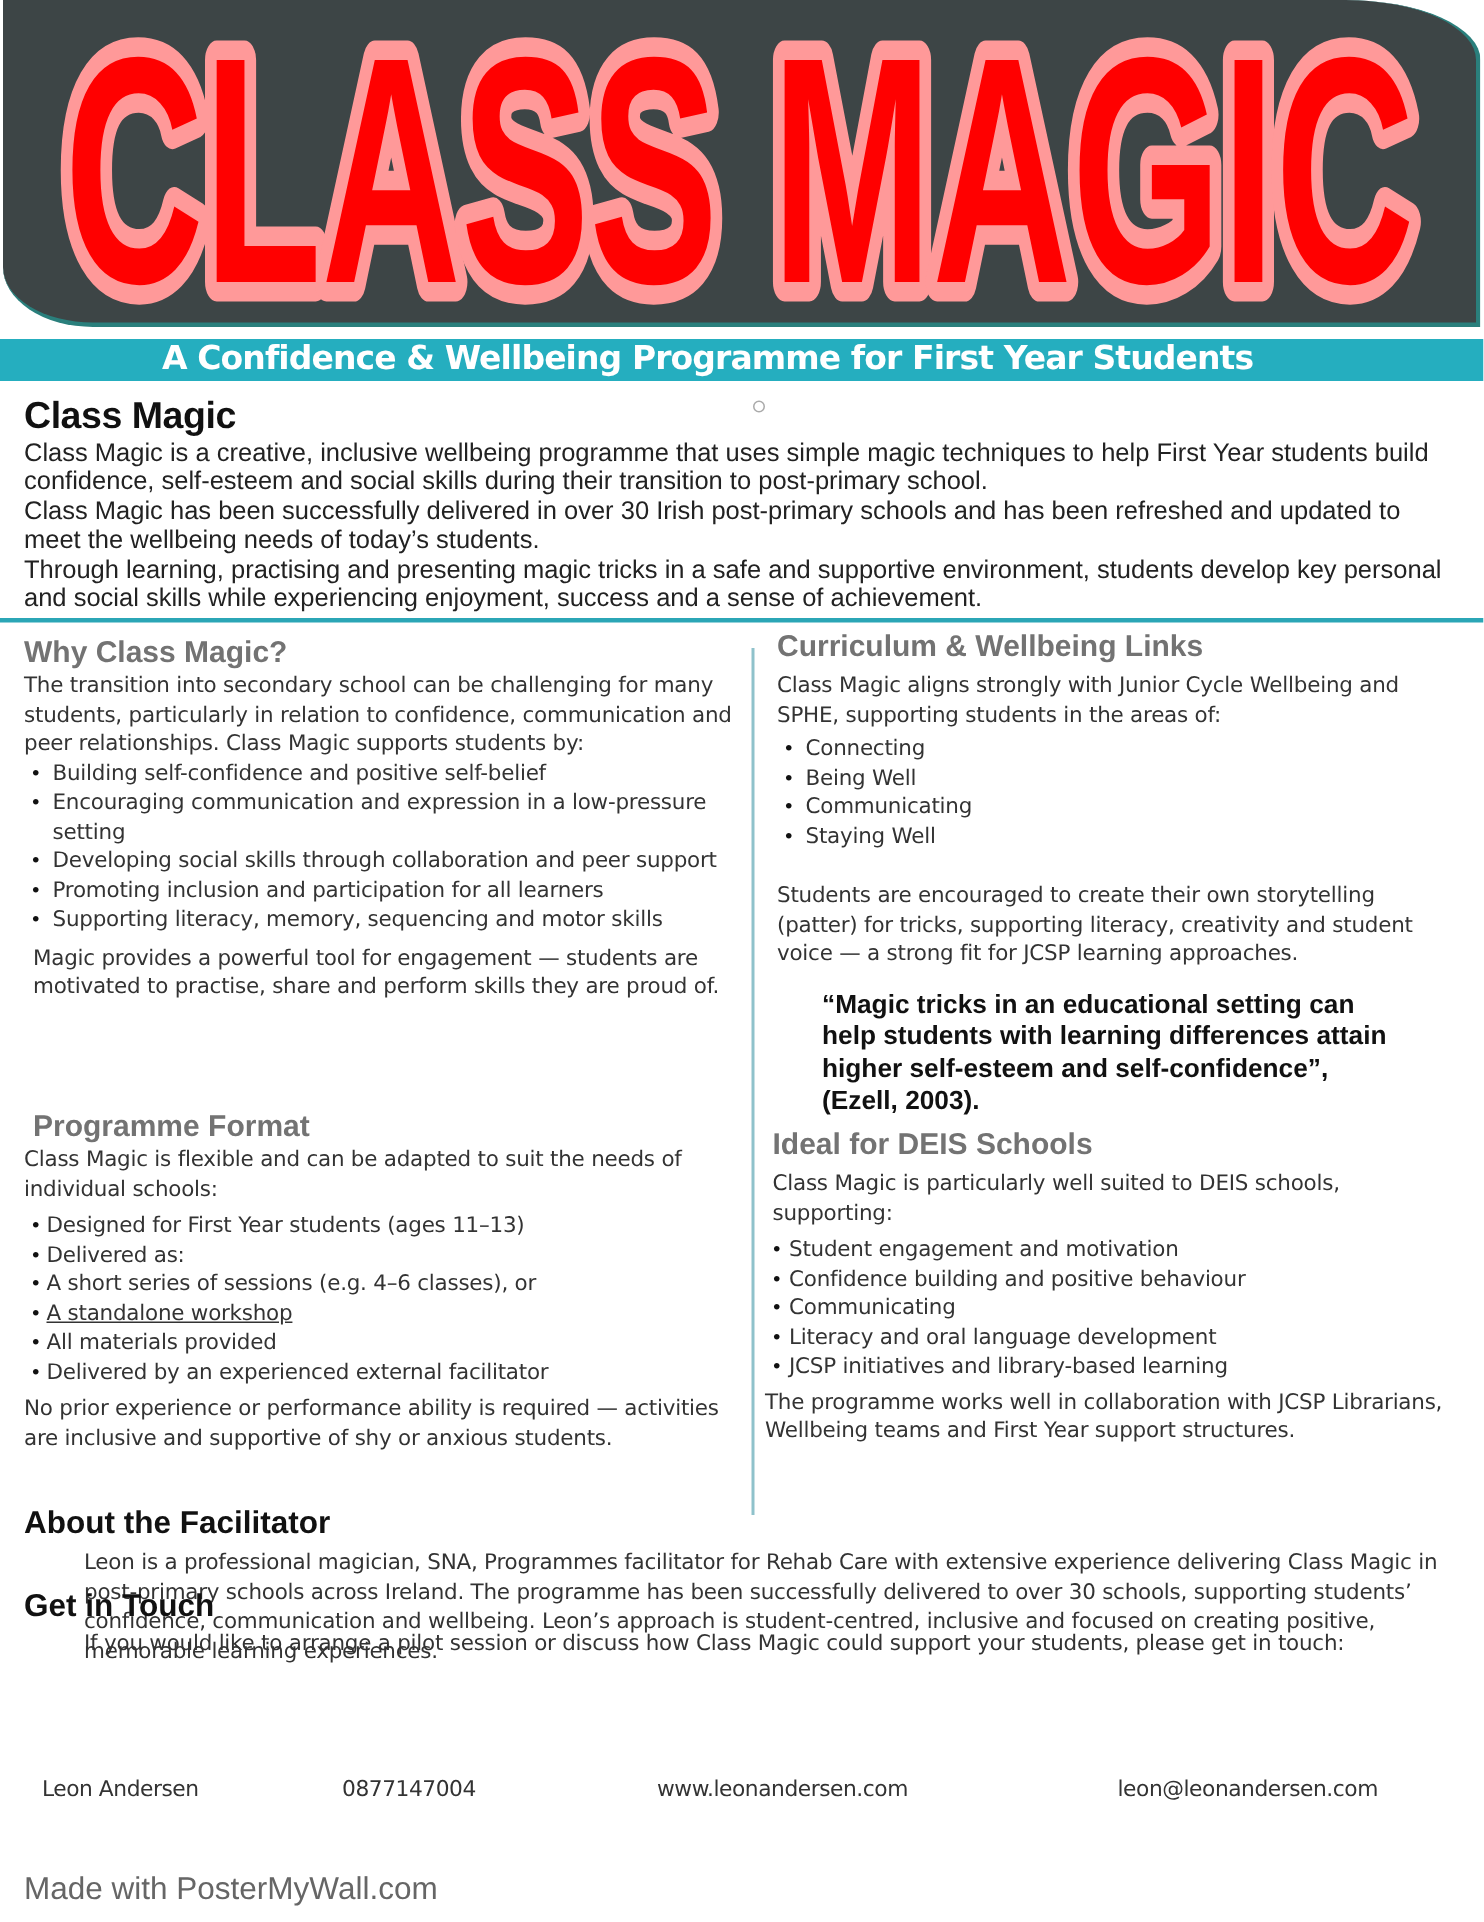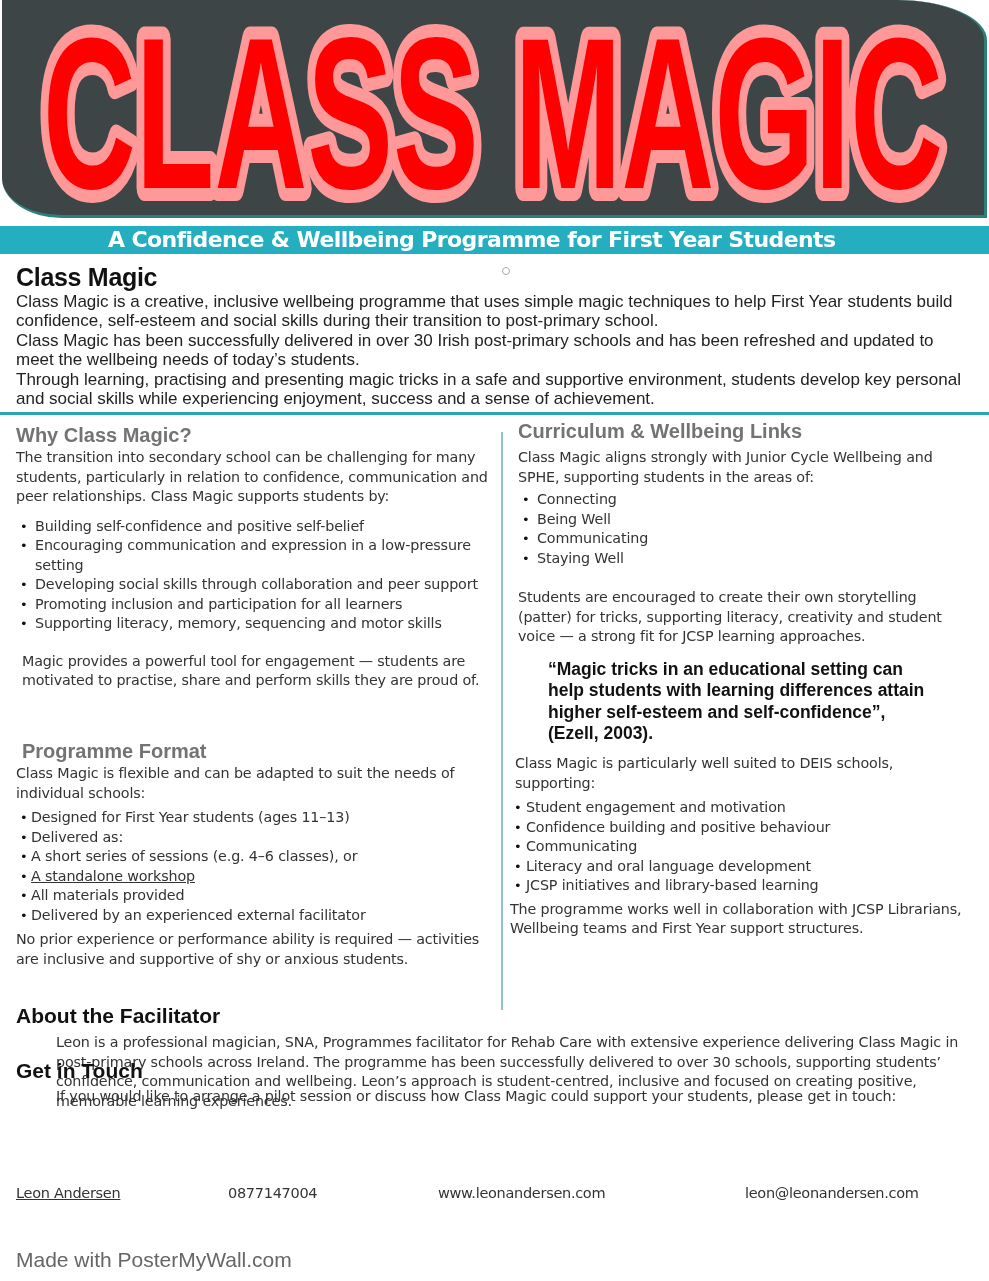--- a/index.html
+++ b/index.html
@@ -37,21 +37,21 @@
       position: absolute; left: 502px; top: 267px; width: 8px; height: 8px;
       border: 1px solid #aaa; border-radius: 50%;
     }
 
     .hr-teal { position: absolute; left: 0; top: 412px; width: 989px; height: 3px; background: #2ba6b6; }
     .vr { position: absolute; left: 501px; top: 432px; width: 2px; height: 578px; background: #8fc2cb; }
 
     .col { position: absolute; font-family: "DejaVu Sans", sans-serif; color: #333; }
     .col h2 { font-family: "Liberation Sans", sans-serif; font-size: 20px; font-weight: bold; color: #737373; line-height: 26px; }
     .col p { font-size: 14.3px; line-height: 19.5px; letter-spacing: -0.15px; }
-    .col ul { list-style: none; margin-top: 10px; }
+    .col ul { list-style: none; }
     .col li { font-size: 14.3px; line-height: 19.5px; position: relative; padding-left: 19px; letter-spacing: -0.15px; }
     .col li::before { content: "\2022"; position: absolute; left: 4px; top: 0; color: #111; font-size: 13px; }
     .quote { font-family: "Liberation Sans", sans-serif; font-weight: bold; color: #111; font-size: 17.5px; line-height: 21.5px; }
 
     .wide { position: absolute; left: 16px; width: 966px; font-family: "DejaVu Sans", sans-serif; color: #333; }
     .wide h2 { font-family: "Liberation Sans", sans-serif; font-size: 21px; font-weight: bold; color: #111; line-height: 26px; }
     .wide p { font-size: 14.3px; line-height: 19.5px; letter-spacing: -0.15px; margin-left: 40px; }
 
     .contact-row { position: absolute; top: 1185px; font-family: "DejaVu Sans", sans-serif; font-size: 14.5px; color: #333; letter-spacing: -0.3px; }
     .footer-credit { position: absolute; left: 16px; top: 1248px; font-size: 21px; color: #666; font-family: "Liberation Sans", sans-serif; }
@@ -87,21 +87,21 @@
 <section class="col" style="left:16px; top:422px; width:478px;">
   <h2>Why Class Magic?</h2>
   <p>The transition into secondary school can be challenging for many students, particularly in relation to confidence, communication and peer relationships. Class Magic supports students by:</p>
   <ul>
     <li>Building self-confidence and positive self-belief</li>
     <li>Encouraging communication and expression in a low-pressure setting</li>
     <li>Developing social skills through collaboration and peer support</li>
     <li>Promoting inclusion and participation for all learners</li>
     <li>Supporting literacy, memory, sequencing and motor skills</li>
   </ul>
-  <p style="margin-top:18px; padding-left:6px;">Magic provides a powerful tool for engagement — students are motivated to practise, share and perform skills they are proud of.</p>
+  <p style="margin-top:6px; padding-left:6px;">Magic provides a powerful tool for engagement — students are motivated to practise, share and perform skills they are proud of.</p>
 </section>
 
 <section class="col" style="left:16px; top:738px; width:470px;">
   <h2 style="padding-left:6px;">Programme Format</h2>
   <p>Class Magic is flexible and can be adapted to suit the needs of individual schools:</p>
   <ul style="margin-top:5px;">
     <li style="padding-left:15px;">Designed for First Year students (ages 11–13)</li>
     <li style="padding-left:15px;">Delivered as:</li>
     <li style="padding-left:15px;">A short series of sessions (e.g. 4–6 classes), or</li>
     <li style="padding-left:15px;text-decoration:underline;">A standalone workshop</li>
@@ -118,20 +118,21 @@
     <li>Connecting</li>
     <li>Being Well</li>
     <li>Communicating</li>
     <li>Staying Well</li>
   </ul>
   <p style="margin-top:20px;">Students are encouraged to create their own storytelling (patter) for tricks, supporting literacy, creativity and student voice — a strong fit for JCSP learning approaches.</p>
   <blockquote class="quote" style="margin-top:12px; padding-left:30px; width:420px;">“Magic tricks in an educational setting can help students with learning differences attain higher self-esteem and self-confidence”, (Ezell, 2003).</blockquote>
 </section>
 
 <section class="col" style="left:510px; top:750px; width:465px;">
+  <h2 style="padding-left:5px;">Ideal for DEIS Schools</h2>
   <p style="margin-top:4px; padding-left:5px;">Class Magic is particularly well suited to DEIS schools, supporting:</p>
   <ul style="margin-top:5px;">
     <li style="padding-left:16px;">Student engagement and motivation</li>
     <li style="padding-left:16px;">Confidence building and positive behaviour</li>
     <li style="padding-left:16px;">Communicating</li>
     <li style="padding-left:16px;">Literacy and oral language development</li>
     <li style="padding-left:16px;">JCSP initiatives and library-based learning</li>
   </ul>
   <p style="margin-top:4px;">The programme works well in collaboration with JCSP Librarians, Wellbeing teams and First Year support structures.</p>
 </section>
@@ -139,18 +140,18 @@
 <section class="wide" style="top:1003px;">
   <h2>About the Facilitator</h2>
   <p style="margin-top:4px;">Leon is a professional magician, SNA, Programmes facilitator for Rehab Care with extensive experience delivering Class Magic in post-primary schools across Ireland. The programme has been successfully delivered to over 30 schools, supporting students’ confidence, communication and wellbeing. Leon’s approach is student-centred, inclusive and focused on creating positive, memorable learning experiences.</p>
 </section>
 
 <section class="wide" style="top:1058px;">
   <h2>Get in Touch</h2>
   <p style="margin-top:3px;">If you would like to arrange a pilot session or discuss how Class Magic could support your students, please get in touch:</p>
 </section>
 
-<span class="contact-row" style="left:16px;text-decoration:underline;">Leon Andersen</span>
+<span class="contact-row" style="left:28px;">Leon Andersen</span>
 <a class="contact-row" style="left:228px; text-decoration:none;">0877147004</a>
 <a class="contact-row" style="left:438px; text-decoration:none;">www.leonandersen.com</a>
 <a class="contact-row" style="left:745px; text-decoration:none;">leon@leonandersen.com</a>
 
 <div class="footer-credit">Made with PosterMyWall.com</div>
 
 </body></html>

